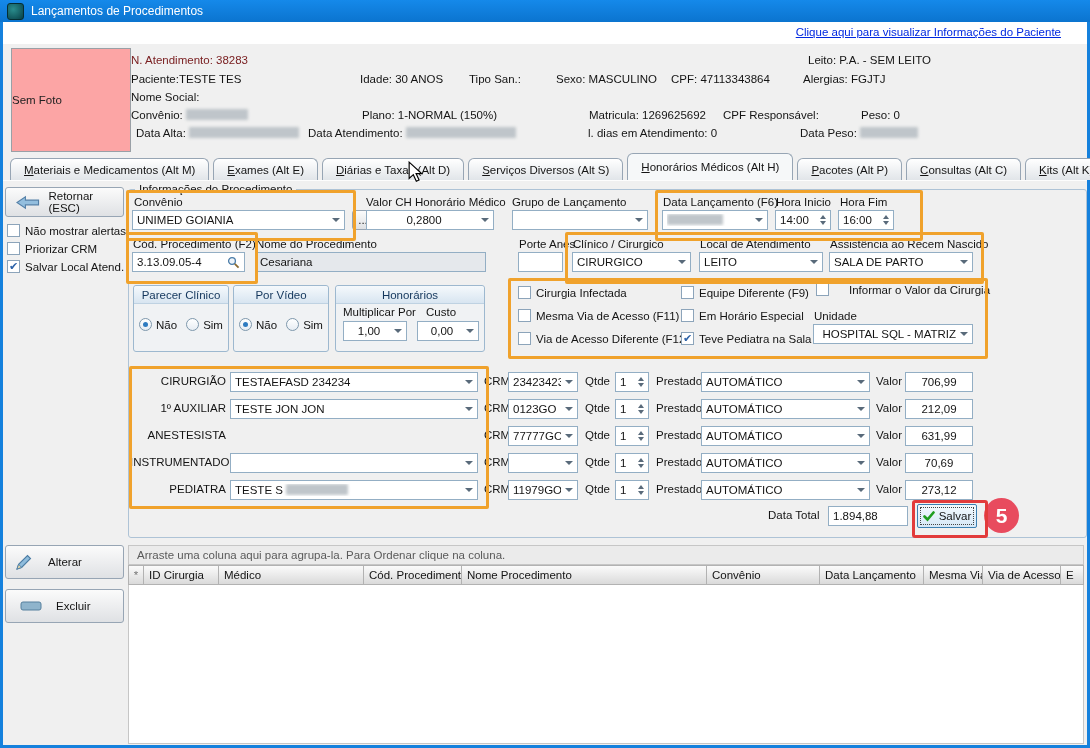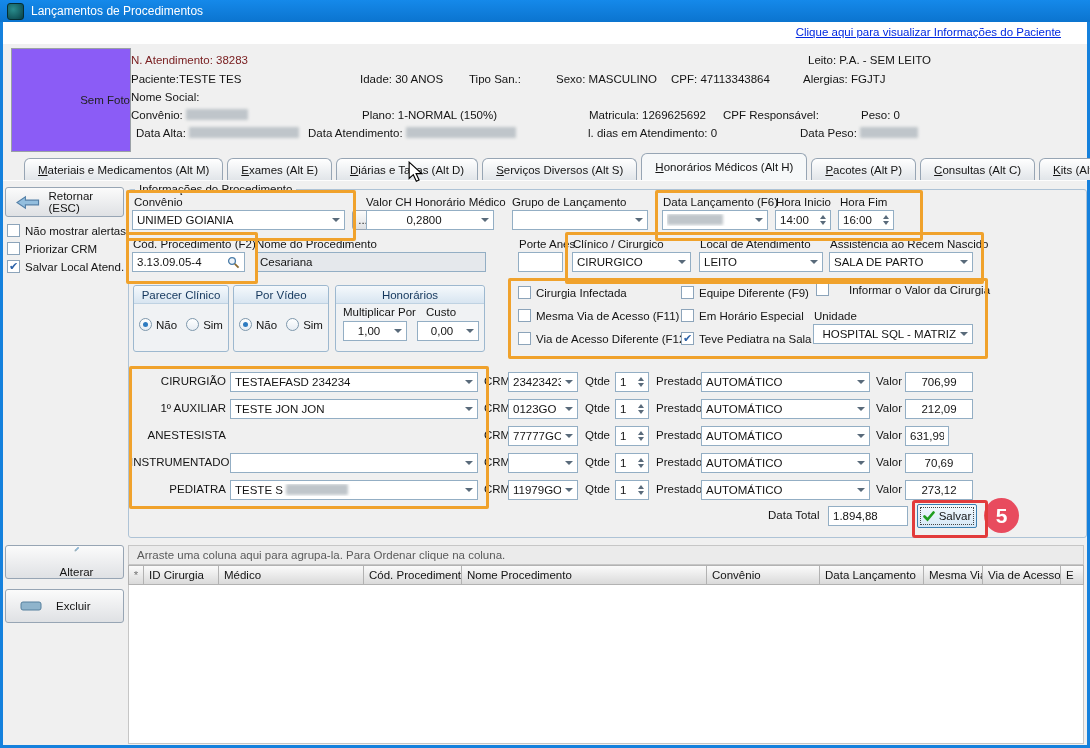--- a/index.html
+++ b/index.html
@@ -11,28 +11,28 @@
             align-items:center;gap:7px;padding-left:7px;box-sizing:border-box;font-size:12px;}
   .app-icon{width:15px;height:15px;border-radius:3px;background:radial-gradient(circle at 35% 35%,#2a8d8d,#073f46);
             border:1px solid #052e33;flex:none;}
   .wb{position:absolute;background:#1581dd;}
   
   .linkrow{position:absolute;left:3px;top:22px;width:1084px;height:22px;background:#fff;}
   .plink{position:absolute;right:26px;top:4px;color:#0028e0;text-decoration:underline;cursor:pointer;white-space:nowrap;}
   
   .patient{position:absolute;left:3px;top:44px;width:1084px;height:111px;background:#f0f0f0;}
   .photo{position:absolute;left:8px;top:4px;width:118px;height:102px;border:1px solid #9aa0a6;
-         background:#8b5cf6;display:flex;align-items:center;justify-content:flex-end;color:#222;}
+         background:#fca5a5;display:flex;align-items:center;justify-content:flex-start;color:#222;}
   .pt{position:absolute;white-space:nowrap;}
   .maroon{color:#7a2022;}
   .redact{display:inline-block;height:11px;background:#bfc5ca;filter:blur(1.6px);
           border-radius:1px;vertical-align:-1px;}
   
   .tabs{position:absolute;left:3px;top:155px;width:1084px;height:26px;display:flex;
-        align-items:flex-end;padding-left:21px;box-sizing:border-box;gap:4px;border-bottom:1px solid #fdfdfd;}
+        align-items:flex-end;padding-left:7px;box-sizing:border-box;gap:4px;border-bottom:1px solid #fdfdfd;}
   .tab{height:21px;padding:0 13px;display:flex;align-items:center;
        background:linear-gradient(#ffffff,#e1e5e9);border:1px solid #97a5b4;border-bottom:none;
        border-radius:6px 6px 0 0;white-space:nowrap;cursor:pointer;}
   .tab span{display:block;}
   .tab span::first-letter{text-decoration:underline;}
   .tab.active{height:26px;background:#f6f8f9;z-index:2;}
   
   .lbl{position:absolute;white-space:nowrap;}
   .fld{position:absolute;height:20px;background:#fff;border:1px solid #93aec4;box-sizing:border-box;
        display:flex;align-items:center;padding:0 4px;overflow:hidden;white-space:nowrap;}
@@ -170,21 +170,21 @@
     <span>Não mostrar alertas</span>
   </div>
   <div class="cb" style="left:7px;top:242px;">
     <span class="cbbox"></span>
     <span>Priorizar CRM</span>
   </div>
   <div class="cb checked" style="left:7px;top:260px;">
     <span class="cbbox"></span>
     <span>Salvar Local Atend.</span>
   </div>
-  <div class="btn" style="left:5px;top:545px;width:119px;height:34px;padding-left:24px;gap:14px;flex-direction:column;">
+  <div class="btn" style="left:5px;top:545px;width:119px;height:34px;padding-left:8px;gap:14px;">
     <svg width="20" height="20" viewBox="0 0 20 20">
       <path d="M3,17 L4.6,12.4 L13.5,3.5 L16.5,6.5 L7.6,15.4 Z" fill="#8fbcdc" stroke="#4a7ca4" stroke-width="1.1"></path>
       <path d="M3,17 L4.6,12.4 L7.6,15.4 Z" fill="#e8d8a8" stroke="#4a7ca4" stroke-width="0.8"></path>
     </svg>
     <span>Alterar</span>
   </div>
   <div class="btn" style="left:5px;top:589px;width:119px;height:34px;padding-left:14px;gap:14px;">
     <svg width="22" height="12" viewBox="0 0 22 12">
       <rect x="1" y="2" width="20" height="8" rx="2" fill="#8fb4cc" stroke="#56809e" stroke-width="1"></rect>
     </svg>
@@ -416,21 +416,21 @@
         <span class="tri-u"></span>
         <span class="tri-d"></span>
       </span>
     </div>
   <span class="lbl" style="left:656px;top:429px;">Prestador</span>
   <div class="fld" style="left:701px;top:426px;width:169px;">
       <span class="t">AUTOMÁTICO</span>
       <span class="darr"></span>
     </div>
   <span class="lbl" style="left:876px;top:429px;">Valor</span>
-  <div class="fld" style="left:905px;top:426px;width:44px;">
+  <div class="fld" style="left:905px;top:426px;width:68px;">
       <span class="t r">631,99</span>
     </div>
 
   <span class="lbl" style="left:130px;top:456px;width:96px;text-align:right;">INSTRUMENTADOR</span>
   <div class="fld" style="left:230px;top:453px;width:248px;">
       <span class="t"></span>
       <span class="darr"></span>
     </div>
   <span class="lbl" style="left:484px;top:456px;">CRM</span>
   <div class="fld" style="left:508px;top:453px;width:70px;">

